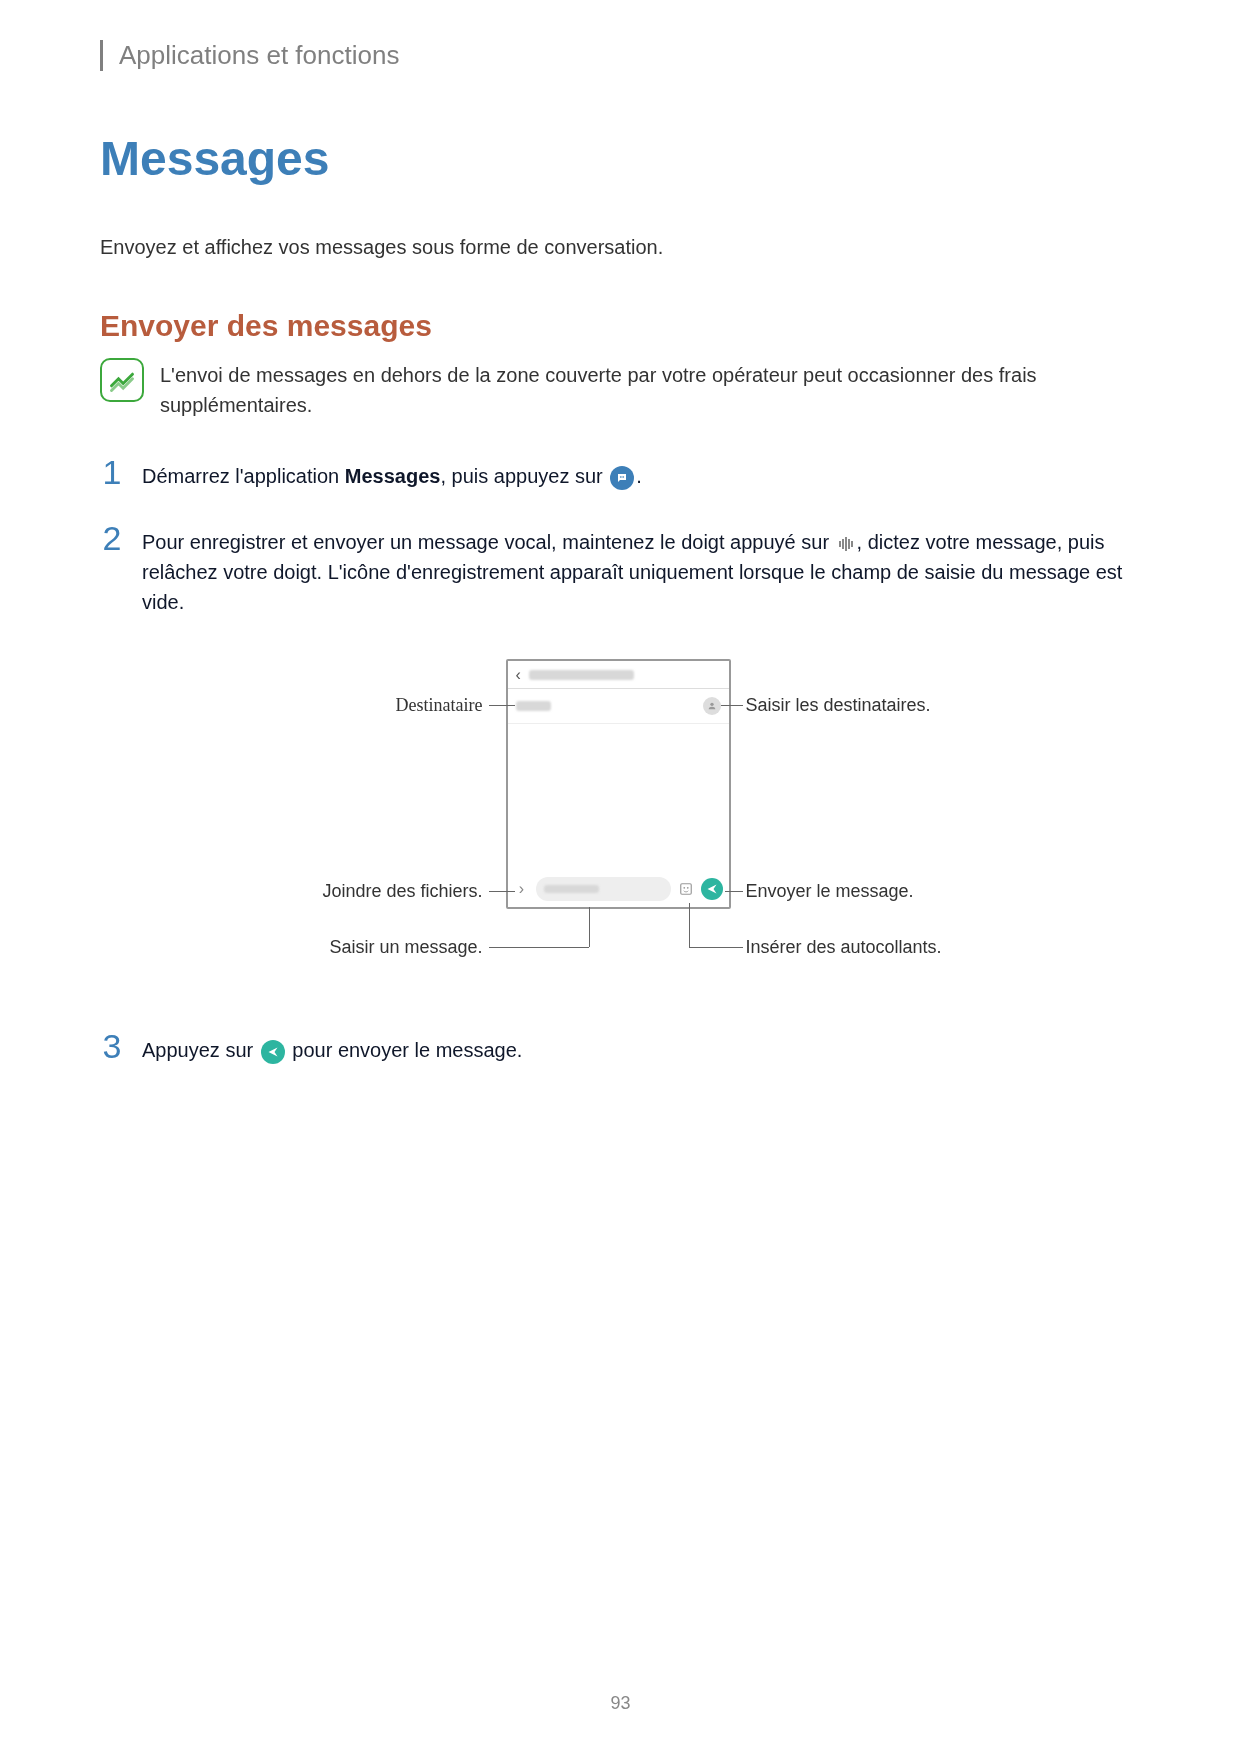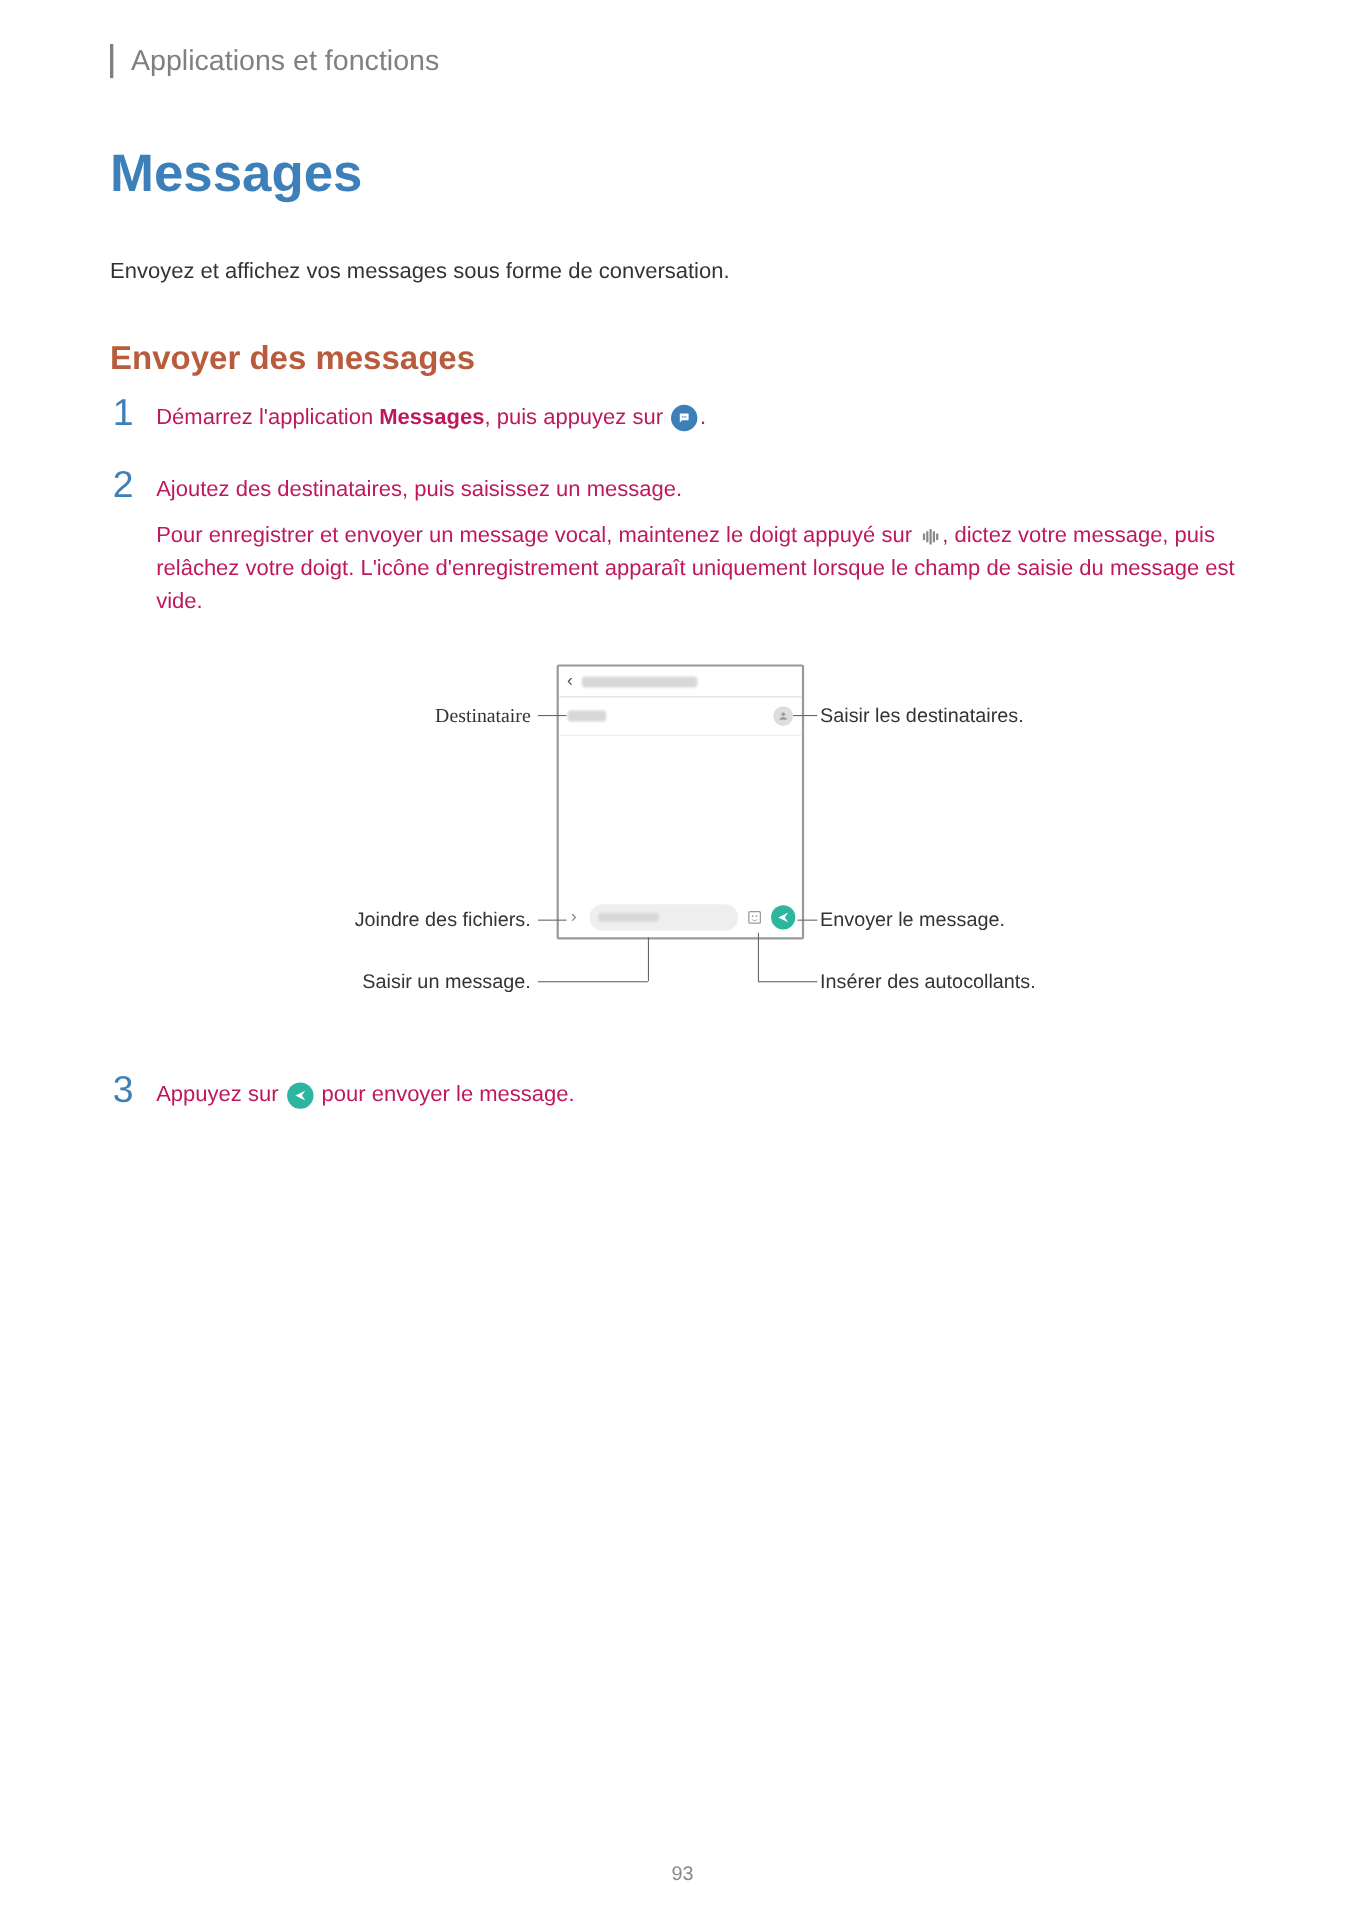--- a/index.html
+++ b/index.html
@@ -78,21 +78,21 @@
       color: #3d7fb8;
       font-weight: 400;
       line-height: 1;
       width: 24px;
       text-align: center;
       flex-shrink: 0;
     }
     .step-content {
       font-size: 20px;
       line-height: 1.5;
-      color: #be185d;
+      color: #0f172a;
       flex: 1;
       padding-top: 6px;
     }
     .step-content p {
       margin-bottom: 12px;
     }
     .inline-icon {
       display: inline-flex;
       width: 24px;
       height: 24px;
@@ -271,41 +271,49 @@
   <div class="header-bar">
     <span class="header-text">Applications et fonctions</span>
   </div>
 
   <h1 class="main-title">Messages</h1>
 
   <p class="intro-text">Envoyez et affichez vos messages sous forme de conversation.</p>
 
   <h2 class="section-title">Envoyer des messages</h2>
 
+  <div class="note-row">
+    <div class="note-icon">
+      <svg width="28" height="28" viewBox="0 0 24 24">
+        <path d="M3 17l6-6 4 4 8-8" stroke="#3ca83c" stroke-width="2.5" fill="none" stroke-linecap="round"></path>
+        <path d="M3 21l6-6 4 4 8-8" stroke="#3ca83c" stroke-width="2.5" fill="none" stroke-linecap="round" opacity="0.6"></path>
+      </svg>
+    </div>
+    <div class="note-text">L'envoi de messages en dehors de la zone couverte par votre opérateur peut occasionner des frais supplémentaires.</div>
+  </div>
 
   <div class="step-row">
     <div class="step-number">1</div>
     <div class="step-content">
       <p>
         <span>Démarrez l'application </span><span class="bold">Messages</span><span>, puis appuyez sur </span><span class="inline-icon">
             <svg width="12" height="12" viewBox="0 0 24 24">
               <path d="M4 4h16v12H8l-4 4V4z" fill="#fff"></path>
               <circle cx="9" cy="10" r="1.3" fill="#3d7fb8"></circle>
               <circle cx="12" cy="10" r="1.3" fill="#3d7fb8"></circle>
               <circle cx="15" cy="10" r="1.3" fill="#3d7fb8"></circle>
             </svg>
           </span><span>.</span>
       </p>
     </div>
   </div>
 
   <div class="step-row">
     <div class="step-number">2</div>
     <div class="step-content">
-      <p>Ajoutez des destinataires, puis saisissez un message.</p>
       <p>
         <span>Pour enregistrer et envoyer un message vocal, maintenez le doigt appuyé sur </span><span class="inline-icon-record">
             <svg width="18" height="16" viewBox="0 0 18 16">
               <rect x="2" y="5" width="2" height="6" fill="#888"></rect>
               <rect x="5" y="3" width="2" height="10" fill="#888"></rect>
               <rect x="8" y="1" width="2" height="14" fill="#888"></rect>
               <rect x="11" y="3" width="2" height="10" fill="#888"></rect>
               <rect x="14" y="5" width="2" height="6" fill="#888"></rect>
             </svg>
           </span><span>, dictez votre message, puis relâchez votre doigt. L'icône d'enregistrement apparaît uniquement lorsque le champ de saisie du message est vide.</span>

